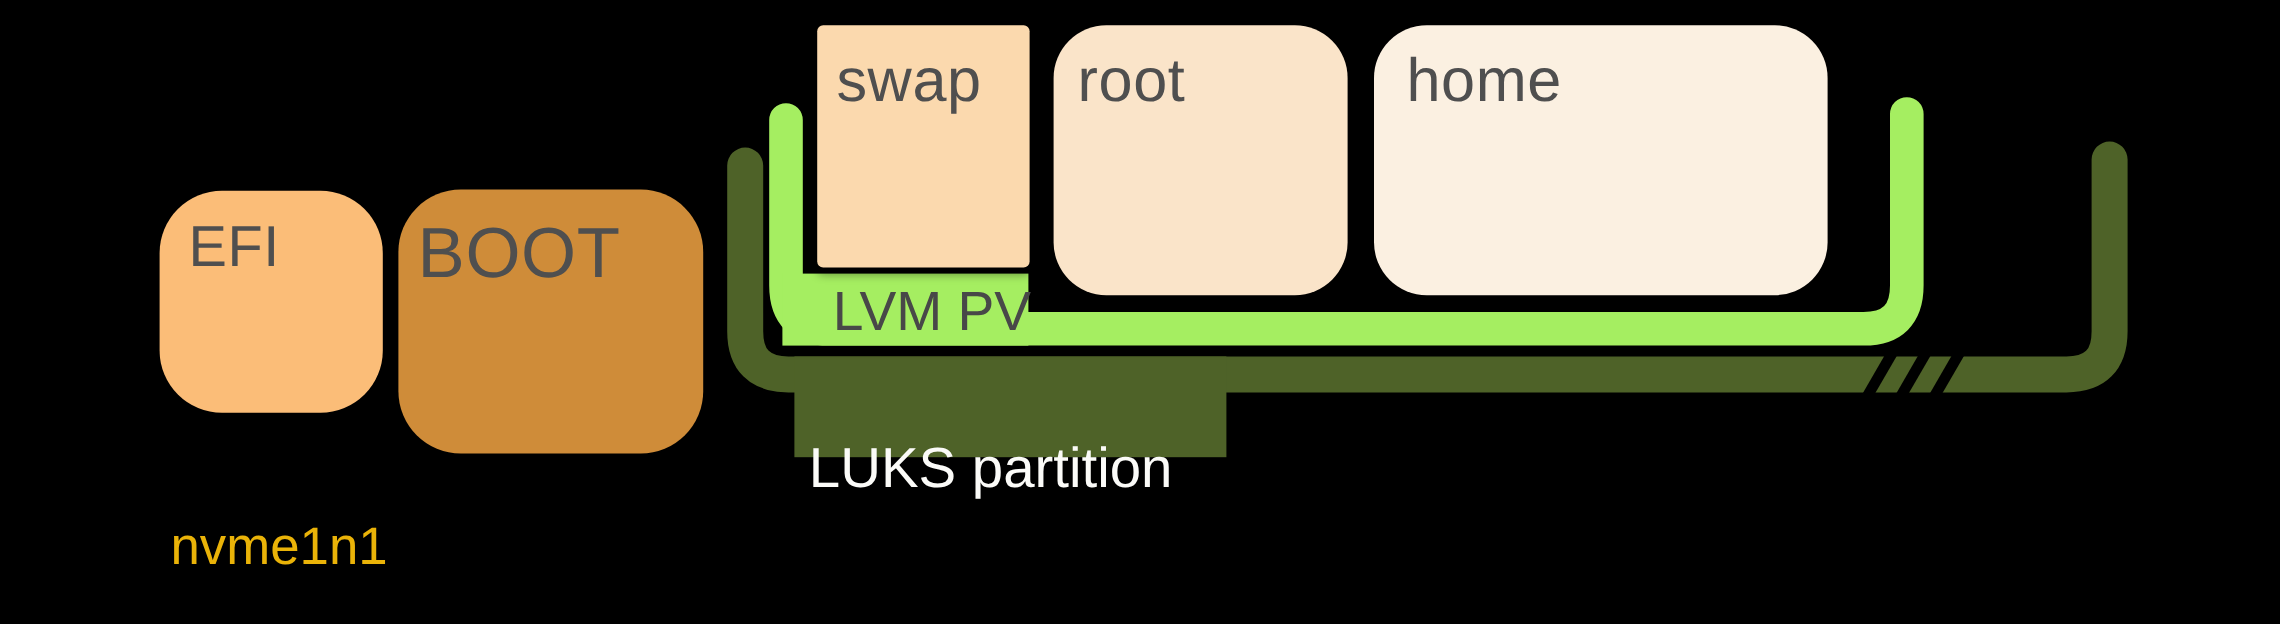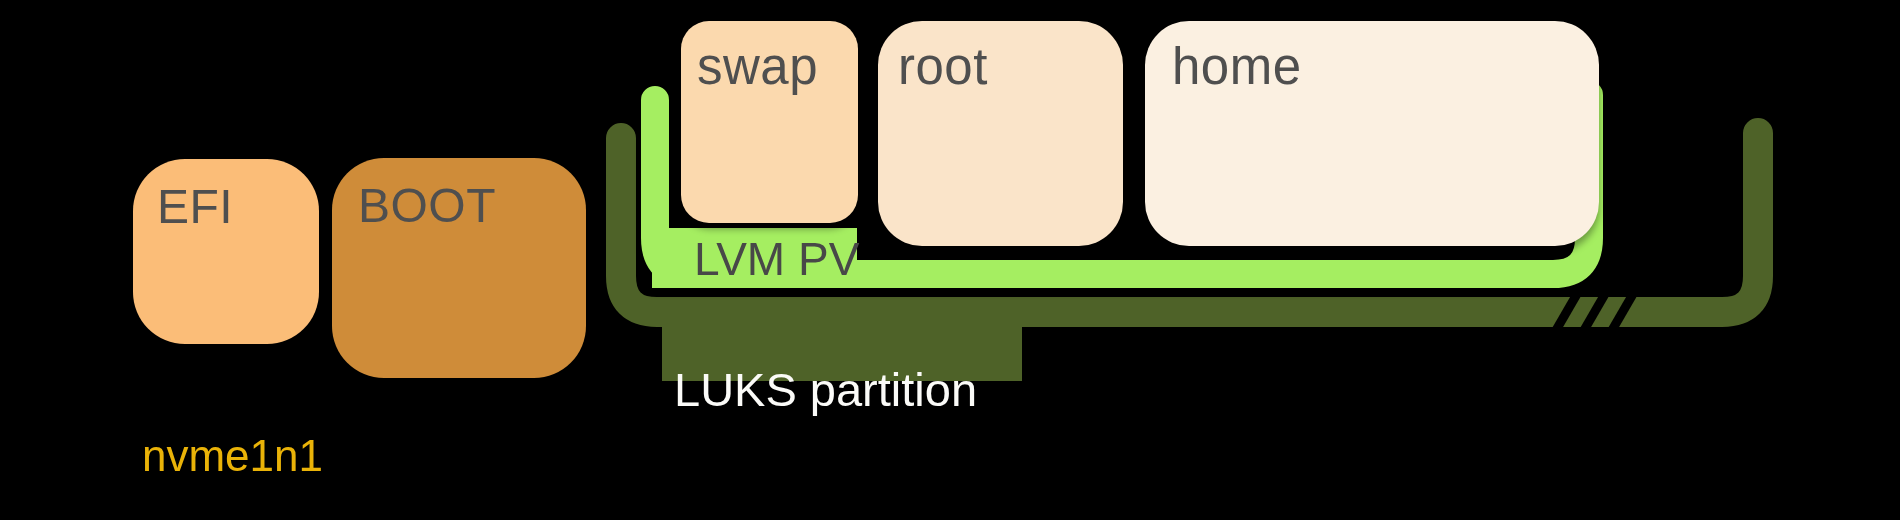--- a/index.html
+++ b/index.html
@@ -43,39 +43,39 @@
     left: 133px; top: 159px; width: 186px; height: 185px;
     border-radius: 52px;
     background: #fbbd78;
     padding: 24px 0 0 24px;
     font-size: 48px;
   }
   .box-boot {
     left: 332px; top: 158px; width: 254px; height: 220px;
     border-radius: 52px;
     background: #cf8c39;
-    padding: 24px 0 0 26px;
-    font-size: 48px;
+    padding: 24px 0 0 16px;
+    font-size: 59px;
   }
   .box-swap {
     left: 681px; top: 21px; width: 177px; height: 202px;
-    border-radius: 28px;
+    border-radius: 5px;
     background: #fbd9ae;
     padding: 20px 0 0 16px;
     font-size: 51px;
   }
   .box-root {
     left: 878px; top: 21px; width: 245px; height: 225px;
     border-radius: 44px;
     background: #fae4c9;
     padding: 20px 12px 0 20px;
     font-size: 51px;
   }
   .box-home {
-    left: 1145px; top: 21px; width: 454px; height: 225px;
+    left: 1145px; top: 21px; width: 378px; height: 225px;
     border-radius: 44px;
     background: #fbf0e1;
     padding: 20px 0 0 27px;
     font-size: 51px;
   }
   .tag-label {
     position: absolute;
     z-index: 3;
     line-height: 1;
     white-space: nowrap;

